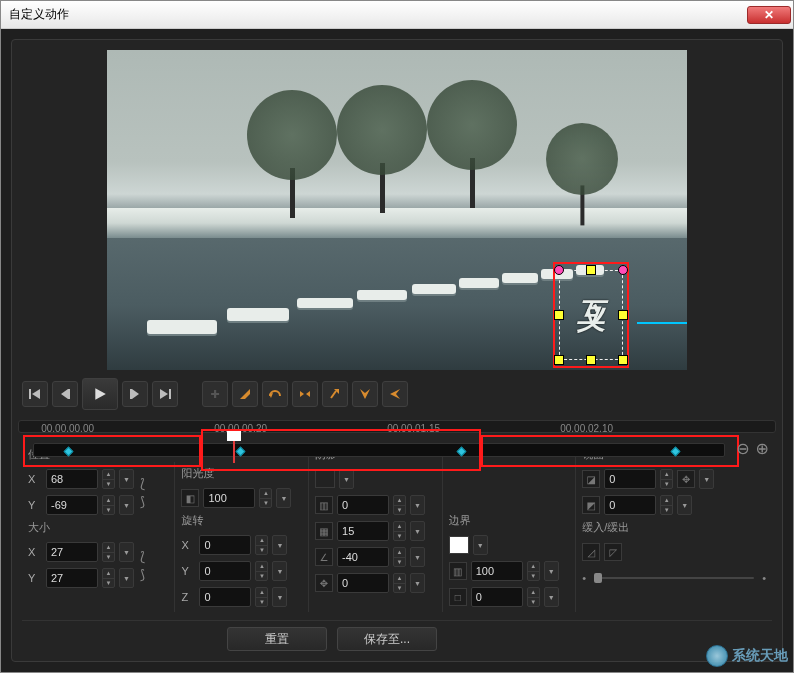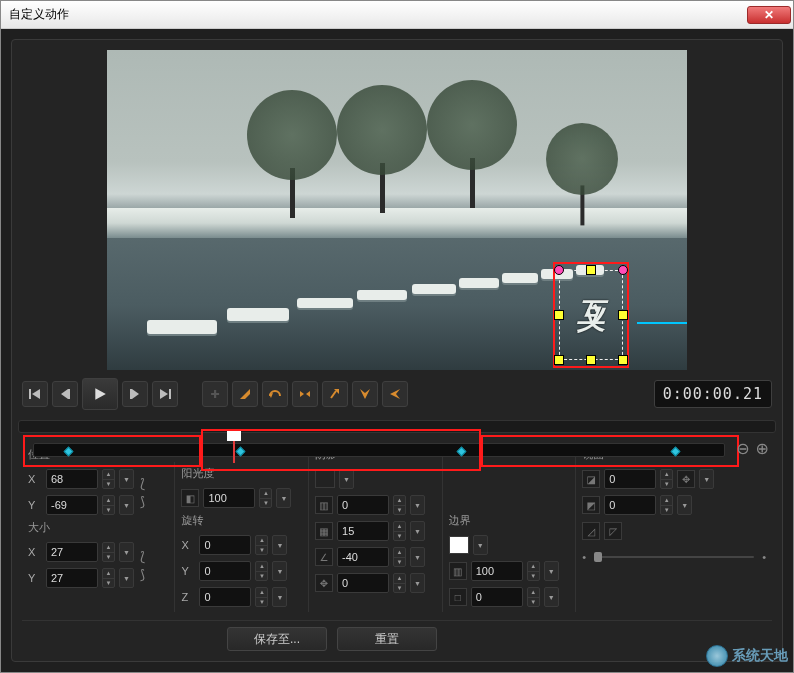--- a/index.html
+++ b/index.html
@@ -179,24 +179,29 @@
         <div class="pbtn orange">
             <svg width="12" height="12" viewBox="0 0 12 12">
               <polygon points="1,1 6,11 11,1 6,5" fill="#d88b2e"></polygon>
             </svg>
           </div>
         <div class="pbtn orange">
             <svg width="12" height="12" viewBox="0 0 12 12">
               <polygon points="11,11 1,6 11,1 7,6" fill="#d88b2e"></polygon>
             </svg>
           </div>
-        <div class="timecode">0:00:00.21</div>
       </div>
 
       <div class="timeline">
+        <div class="ruler">
+          <span class="rlabel" style="left:5%">00.00.00.00</span>
+          <span class="rlabel" style="left:30%">00.00.00.20</span>
+          <span class="rlabel" style="left:55%">00.00.01.15</span>
+          <span class="rlabel" style="left:80%">00.00.02.10</span>
+        </div>
         <div class="track">
           <div class="kf" style="left:5%"></div>
           <div class="kf" style="left:30%"></div>
           <div class="kf" style="left:62%"></div>
           <div class="kf" style="left:93%"></div>
         </div>
         <div class="playhead" style="left:calc(14px + (100% - 64px) * 0.29); top:10px;">
           <div class="head"></div>
             <div class="needle"></div>
         </div>
@@ -380,37 +385,38 @@
             </div>
           <div class="prow">
               <div class="iconbox">◩</div>
               <input class="num-input" value="0" style="">
               <div class="spinner">
                 <div>▲</div>
                 <div>▼</div>
               </div>
               <div class="menubtn">▼</div>
             </div>
+          <div class="group-label">缓入/缓出</div>
           <div class="prow">
               <div class="iconbox">◿</div>
               <div class="iconbox">◸</div>
             </div>
           <div class="prow" style="gap:8px;">
             <span style="color:#888;">•</span>
             <div class="slider-line">
                 <div class="slider-thumb" style="left:0;"></div>
               </div>
             <span style="color:#888;">•</span>
           </div>
         </div>
       </div>
 
       <div class="bottom-row">
+        <div class="btn">重置</div>
         <div class="btn">保存至...</div>
-        <div class="btn">重置</div>
         <div style="width:120px;"></div>
       </div>
 
     </div>
   </div>
 </div>
 
 <div class="watermark">
   <div class="globe"></div>
   <span>系统天地</span>

